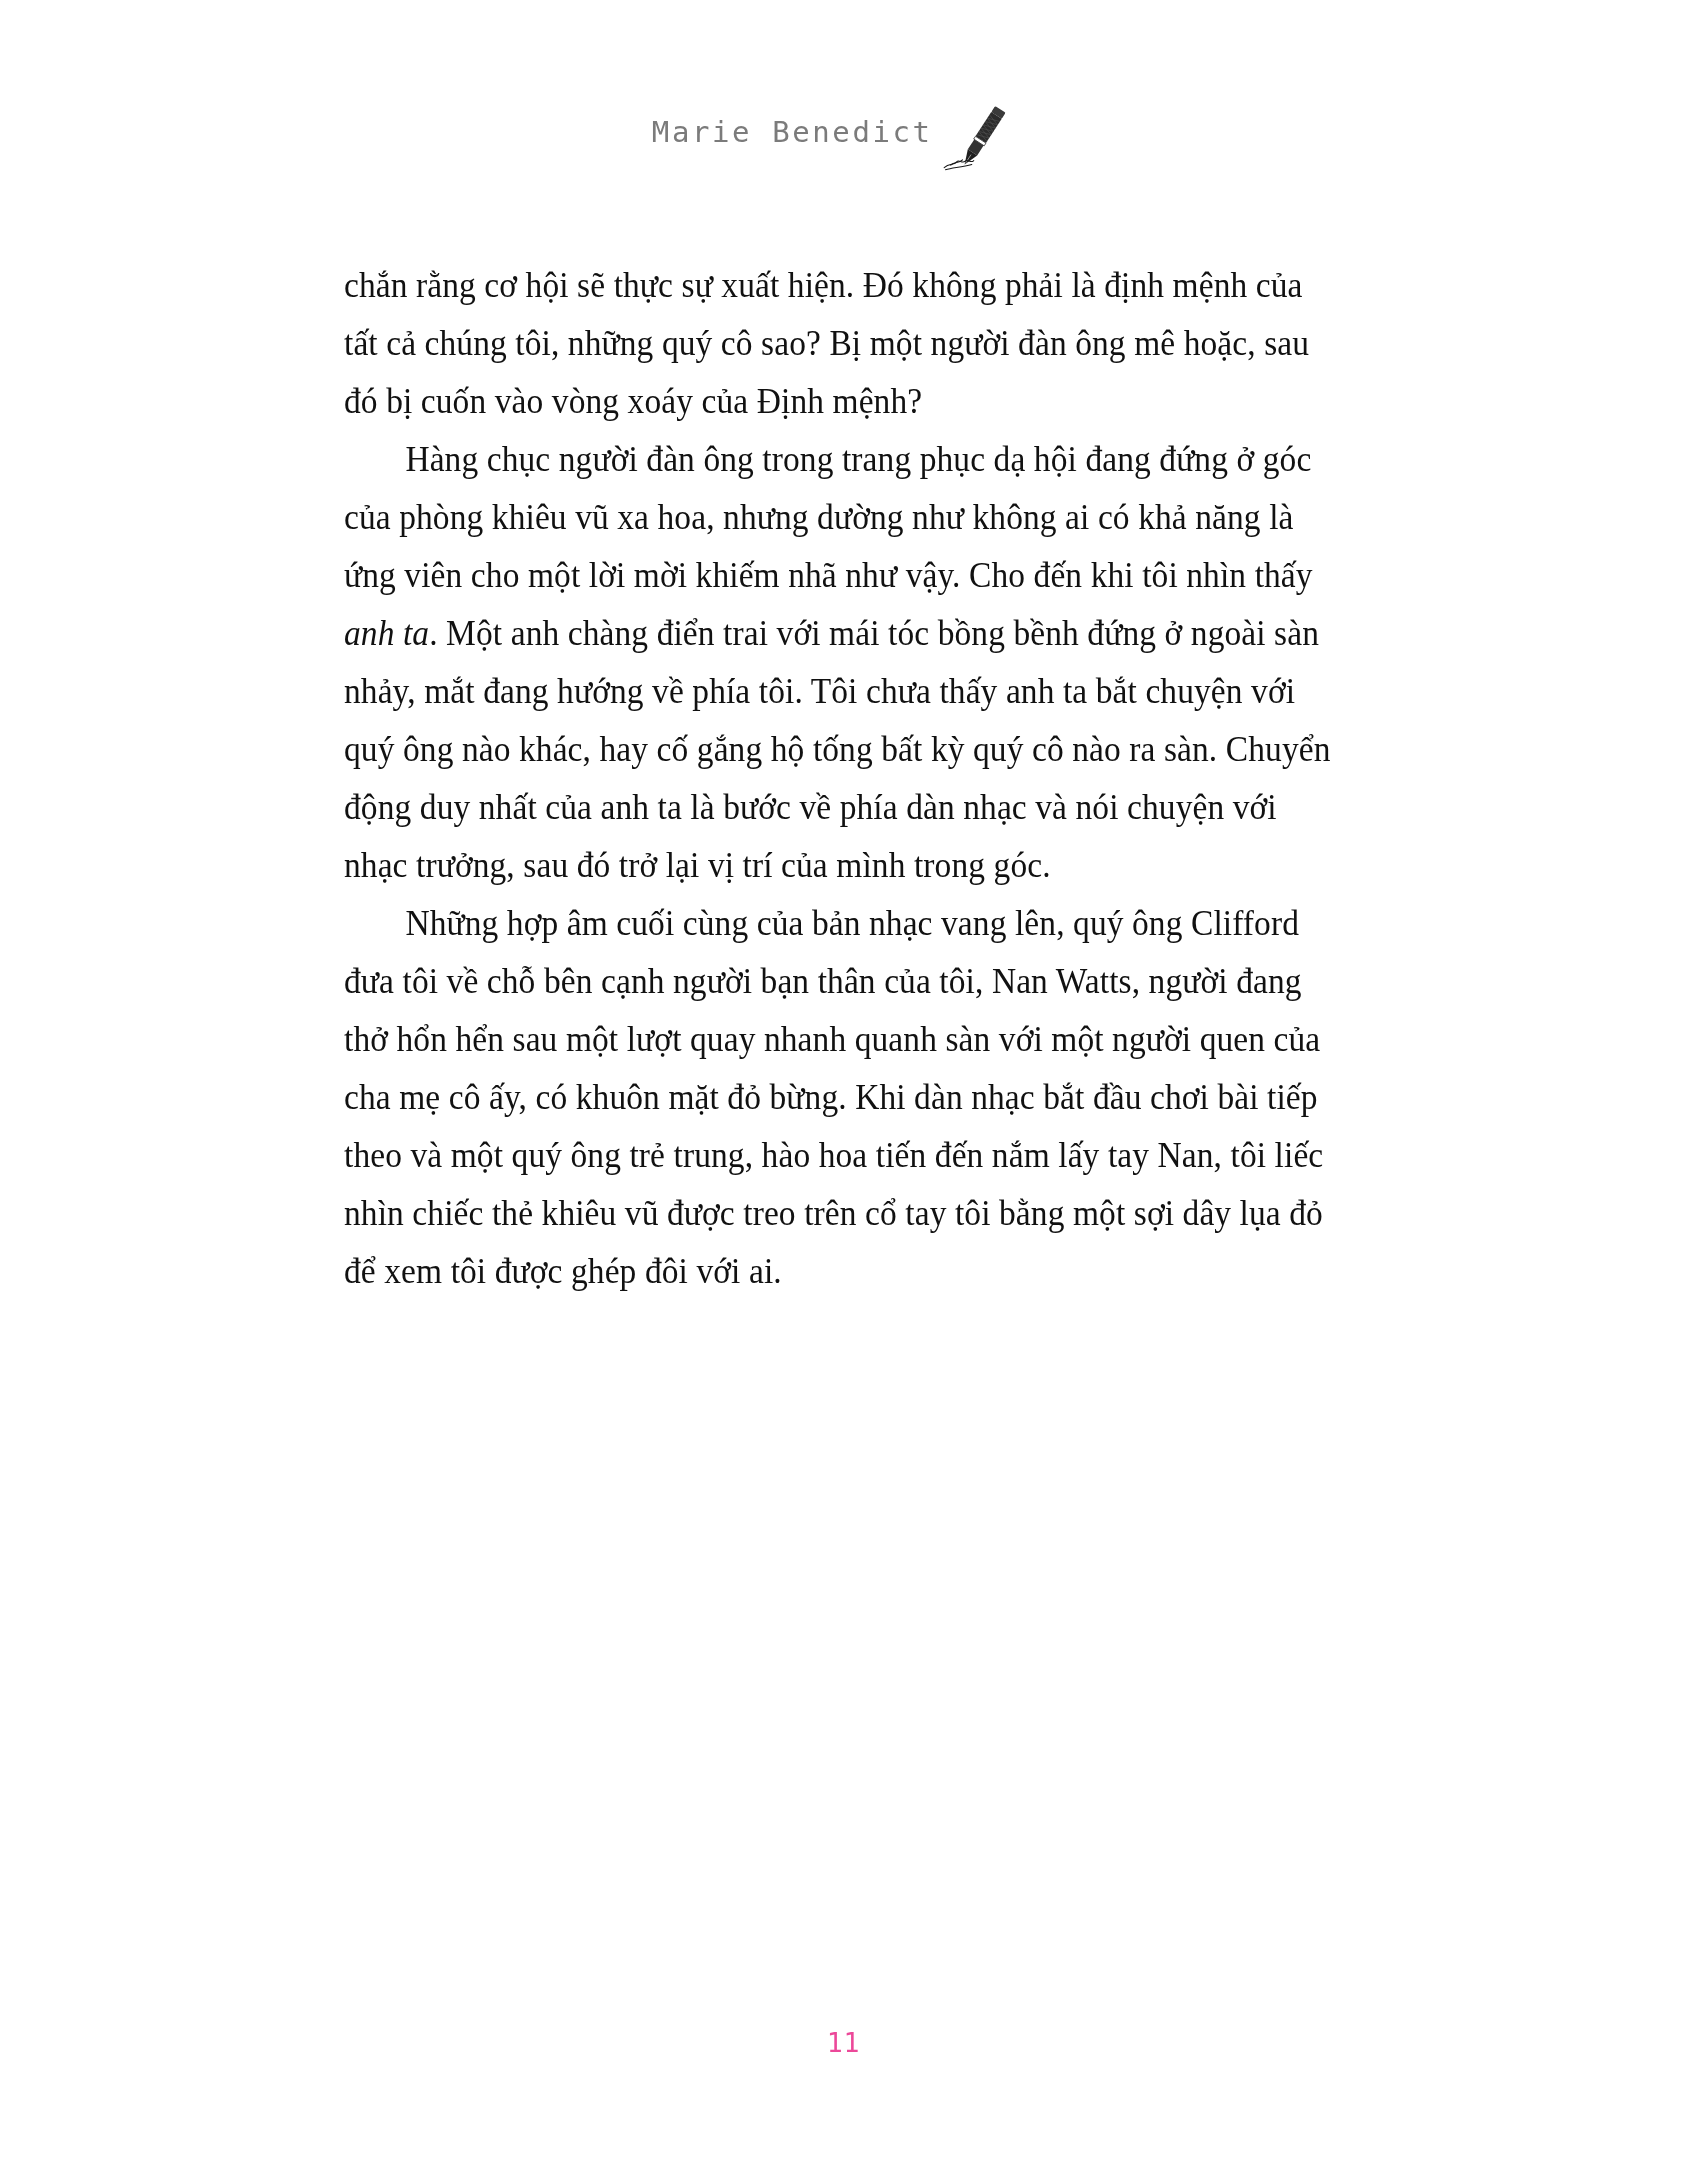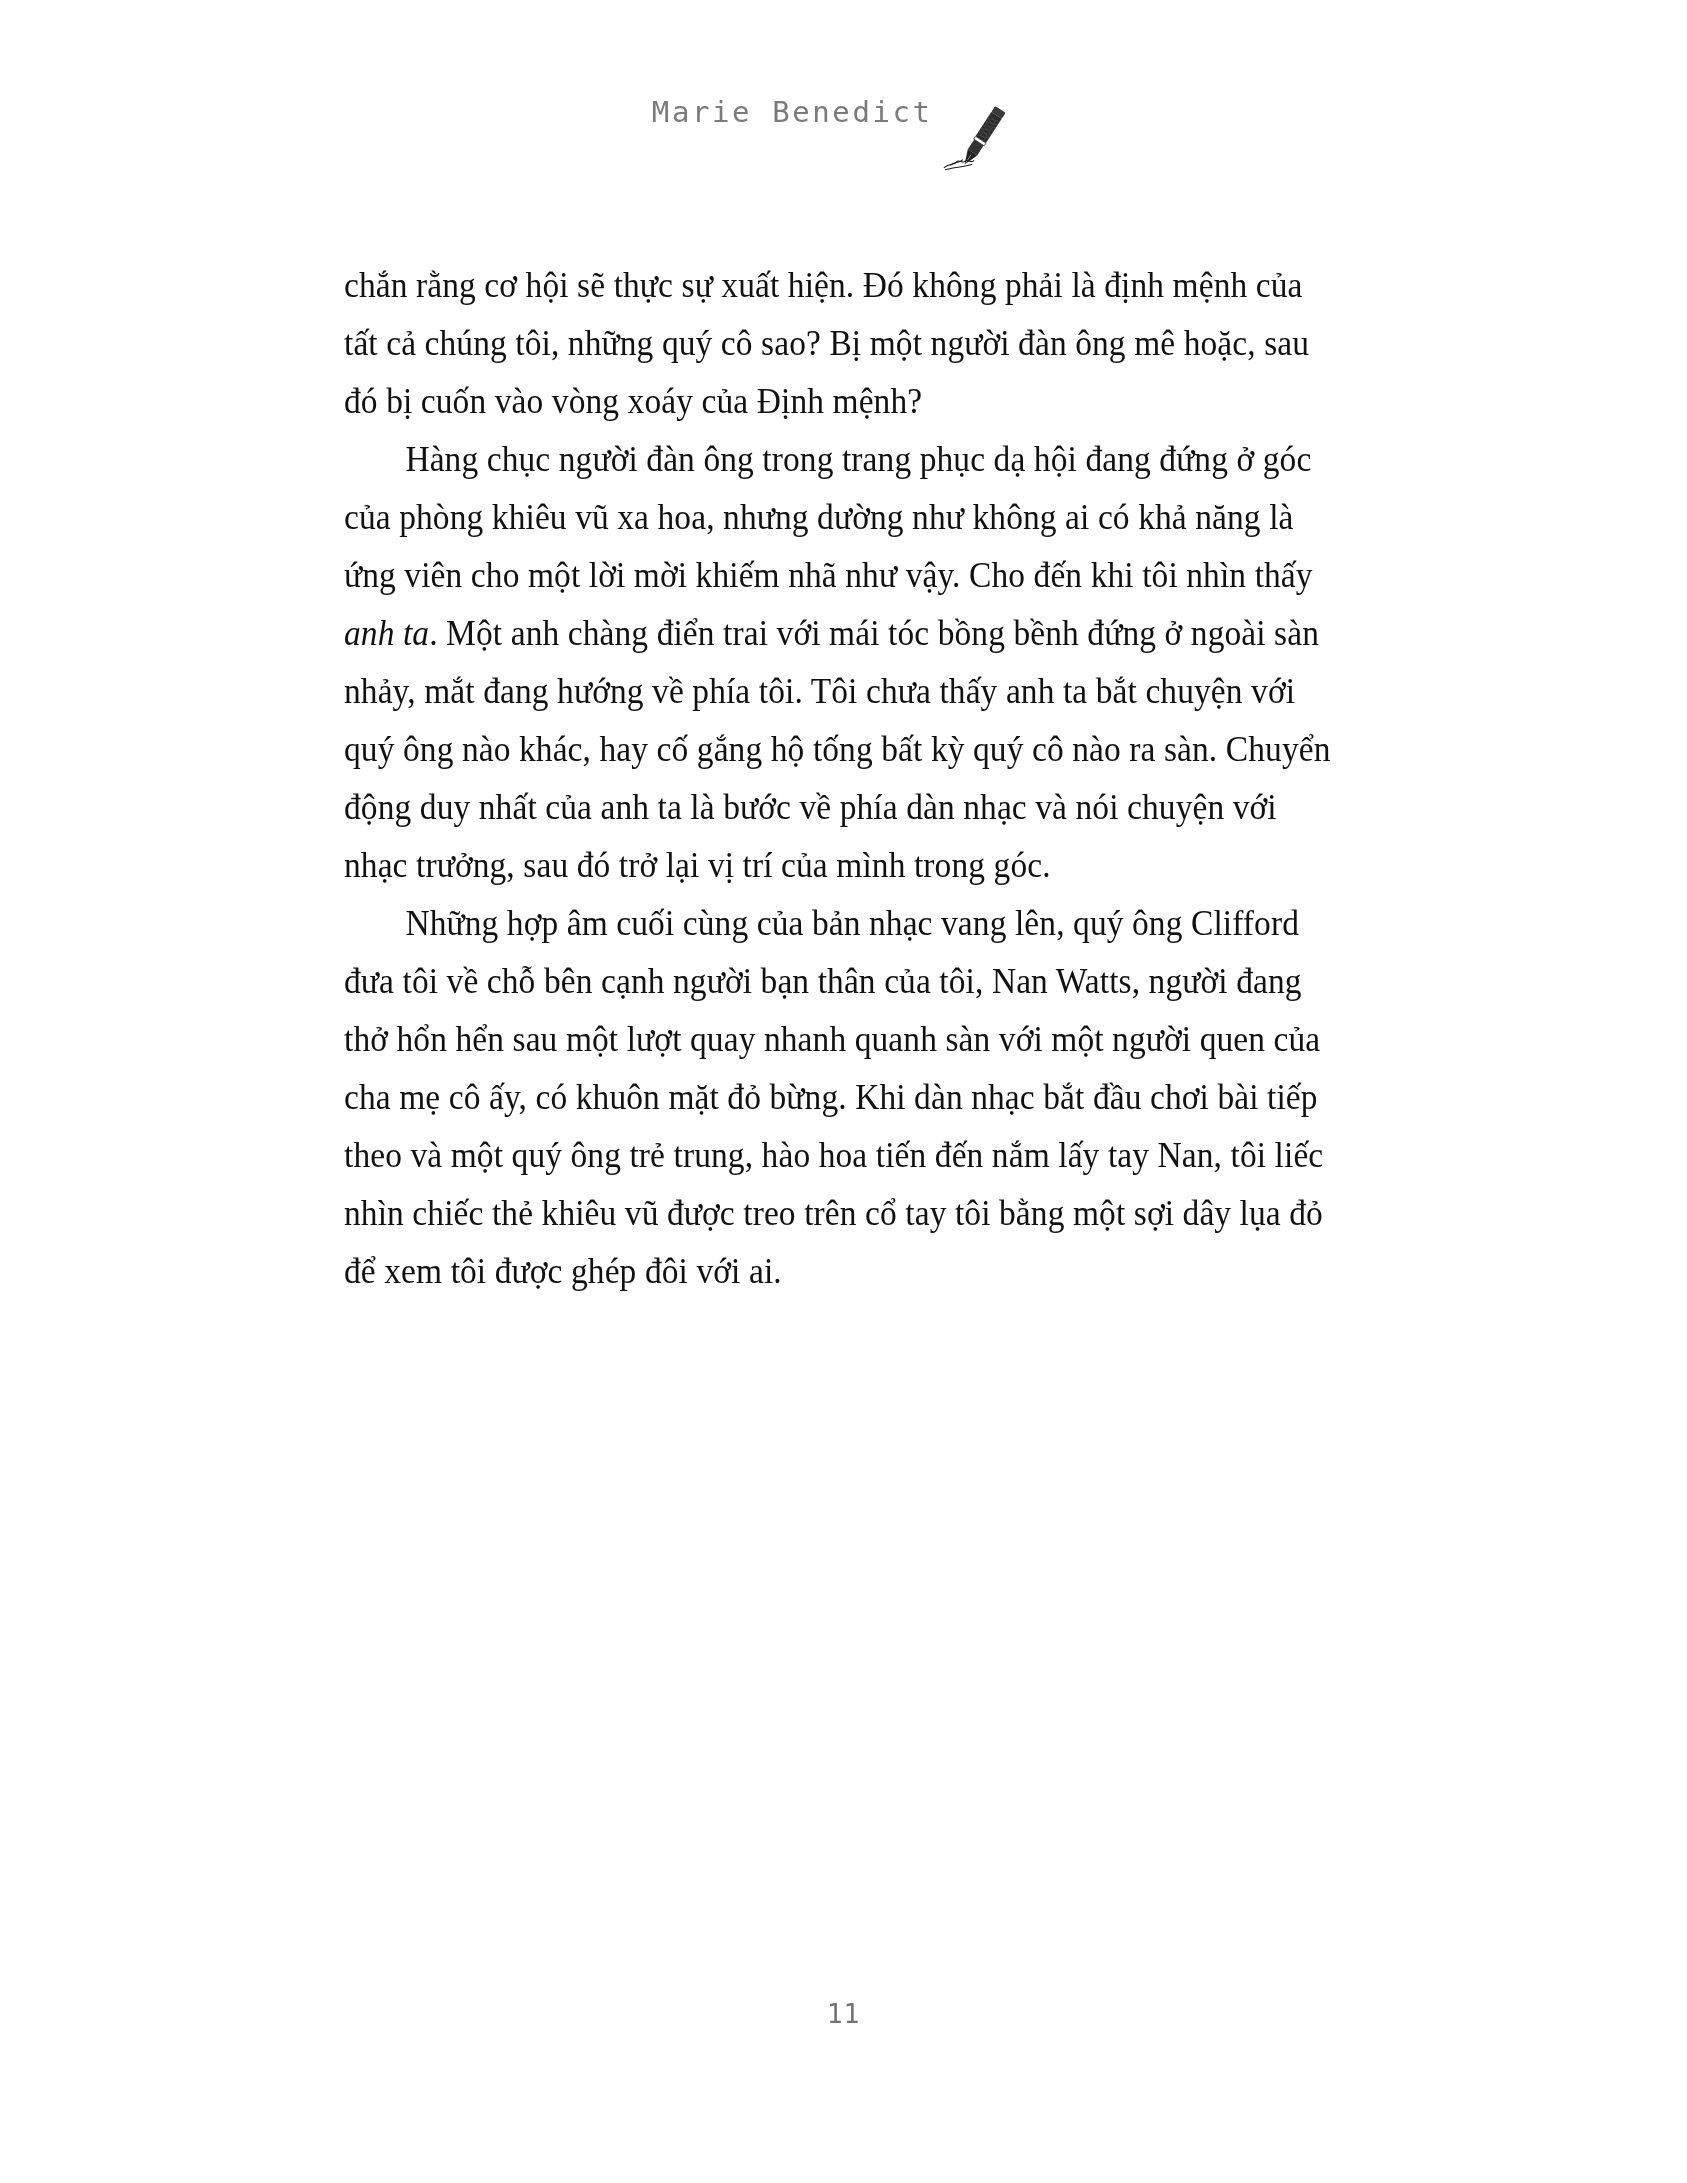--- a/index.html
+++ b/index.html
@@ -24,21 +24,21 @@
     left: 0;
     width: 1687px;
     height: 79px;
     display: flex;
     align-items: flex-start;
     justify-content: center;
   }
 
   .header-inner {
     display: flex;
-    align-items: flex-start;
+    align-items: center;
     gap: 9.3px;
     transform: translateX(-14.6px);
   }
 
   .author-name {
     font-family: "DejaVu Sans Mono", "Liberation Mono", monospace;
     font-size: 29px;
     letter-spacing: 2.6px;
     color: #7b7b7b;
     white-space: nowrap;
@@ -149,16 +149,16 @@
       </span>
     </div>
   </div>
 
   <div class="text-column">
     <p class="para" style="color: rgb(17, 17, 17);">chắn rằng cơ hội sẽ thực sự xuất hiện. Đó không phải là định mệnh của tất cả chúng tôi, những quý cô sao? Bị một người đàn ông mê hoặc, sau đó bị cuốn vào vòng xoáy của Định mệnh?</p>
     <p class="para indent" style="color: rgb(17, 17, 17);">Hàng chục người đàn ông trong trang phục dạ hội đang đứng ở góc của phòng khiêu vũ xa hoa, nhưng dường như không ai có khả năng là ứng viên cho một lời mời khiếm nhã như vậy. Cho đến khi tôi nhìn thấy <em>anh ta</em>. Một anh chàng điển trai với mái tóc bồng bềnh đứng ở ngoài sàn nhảy, mắt đang hướng về phía tôi. Tôi chưa thấy anh ta bắt chuyện với quý ông nào khác, hay cố gắng hộ tống bất kỳ quý cô nào ra sàn. Chuyển động duy nhất của anh ta là bước về phía dàn nhạc và nói chuyện với nhạc trưởng, sau đó trở lại vị trí của mình trong góc.</p>
     <p class="para indent" style="color: rgb(17, 17, 17);">Những hợp âm cuối cùng của bản nhạc vang lên, quý ông Clifford đưa tôi về chỗ bên cạnh người bạn thân của tôi, Nan Watts, người đang thở hổn hển sau một lượt quay nhanh quanh sàn với một người quen của cha mẹ cô ấy, có khuôn mặt đỏ bừng. Khi dàn nhạc bắt đầu chơi bài tiếp theo và một quý ông trẻ trung, hào hoa tiến đến nắm lấy tay Nan, tôi liếc nhìn chiếc thẻ khiêu vũ được treo trên cổ tay tôi bằng một sợi dây lụa đỏ để xem tôi được ghép đôi với ai.</p>
   </div>
 
-  <div class="folio" style="color: #737373;">11</div>
+  <div class="folio" style="color: #ec4899; margin-top: 29px;">11</div>
 
 </div>
 
 
 </body></html>

